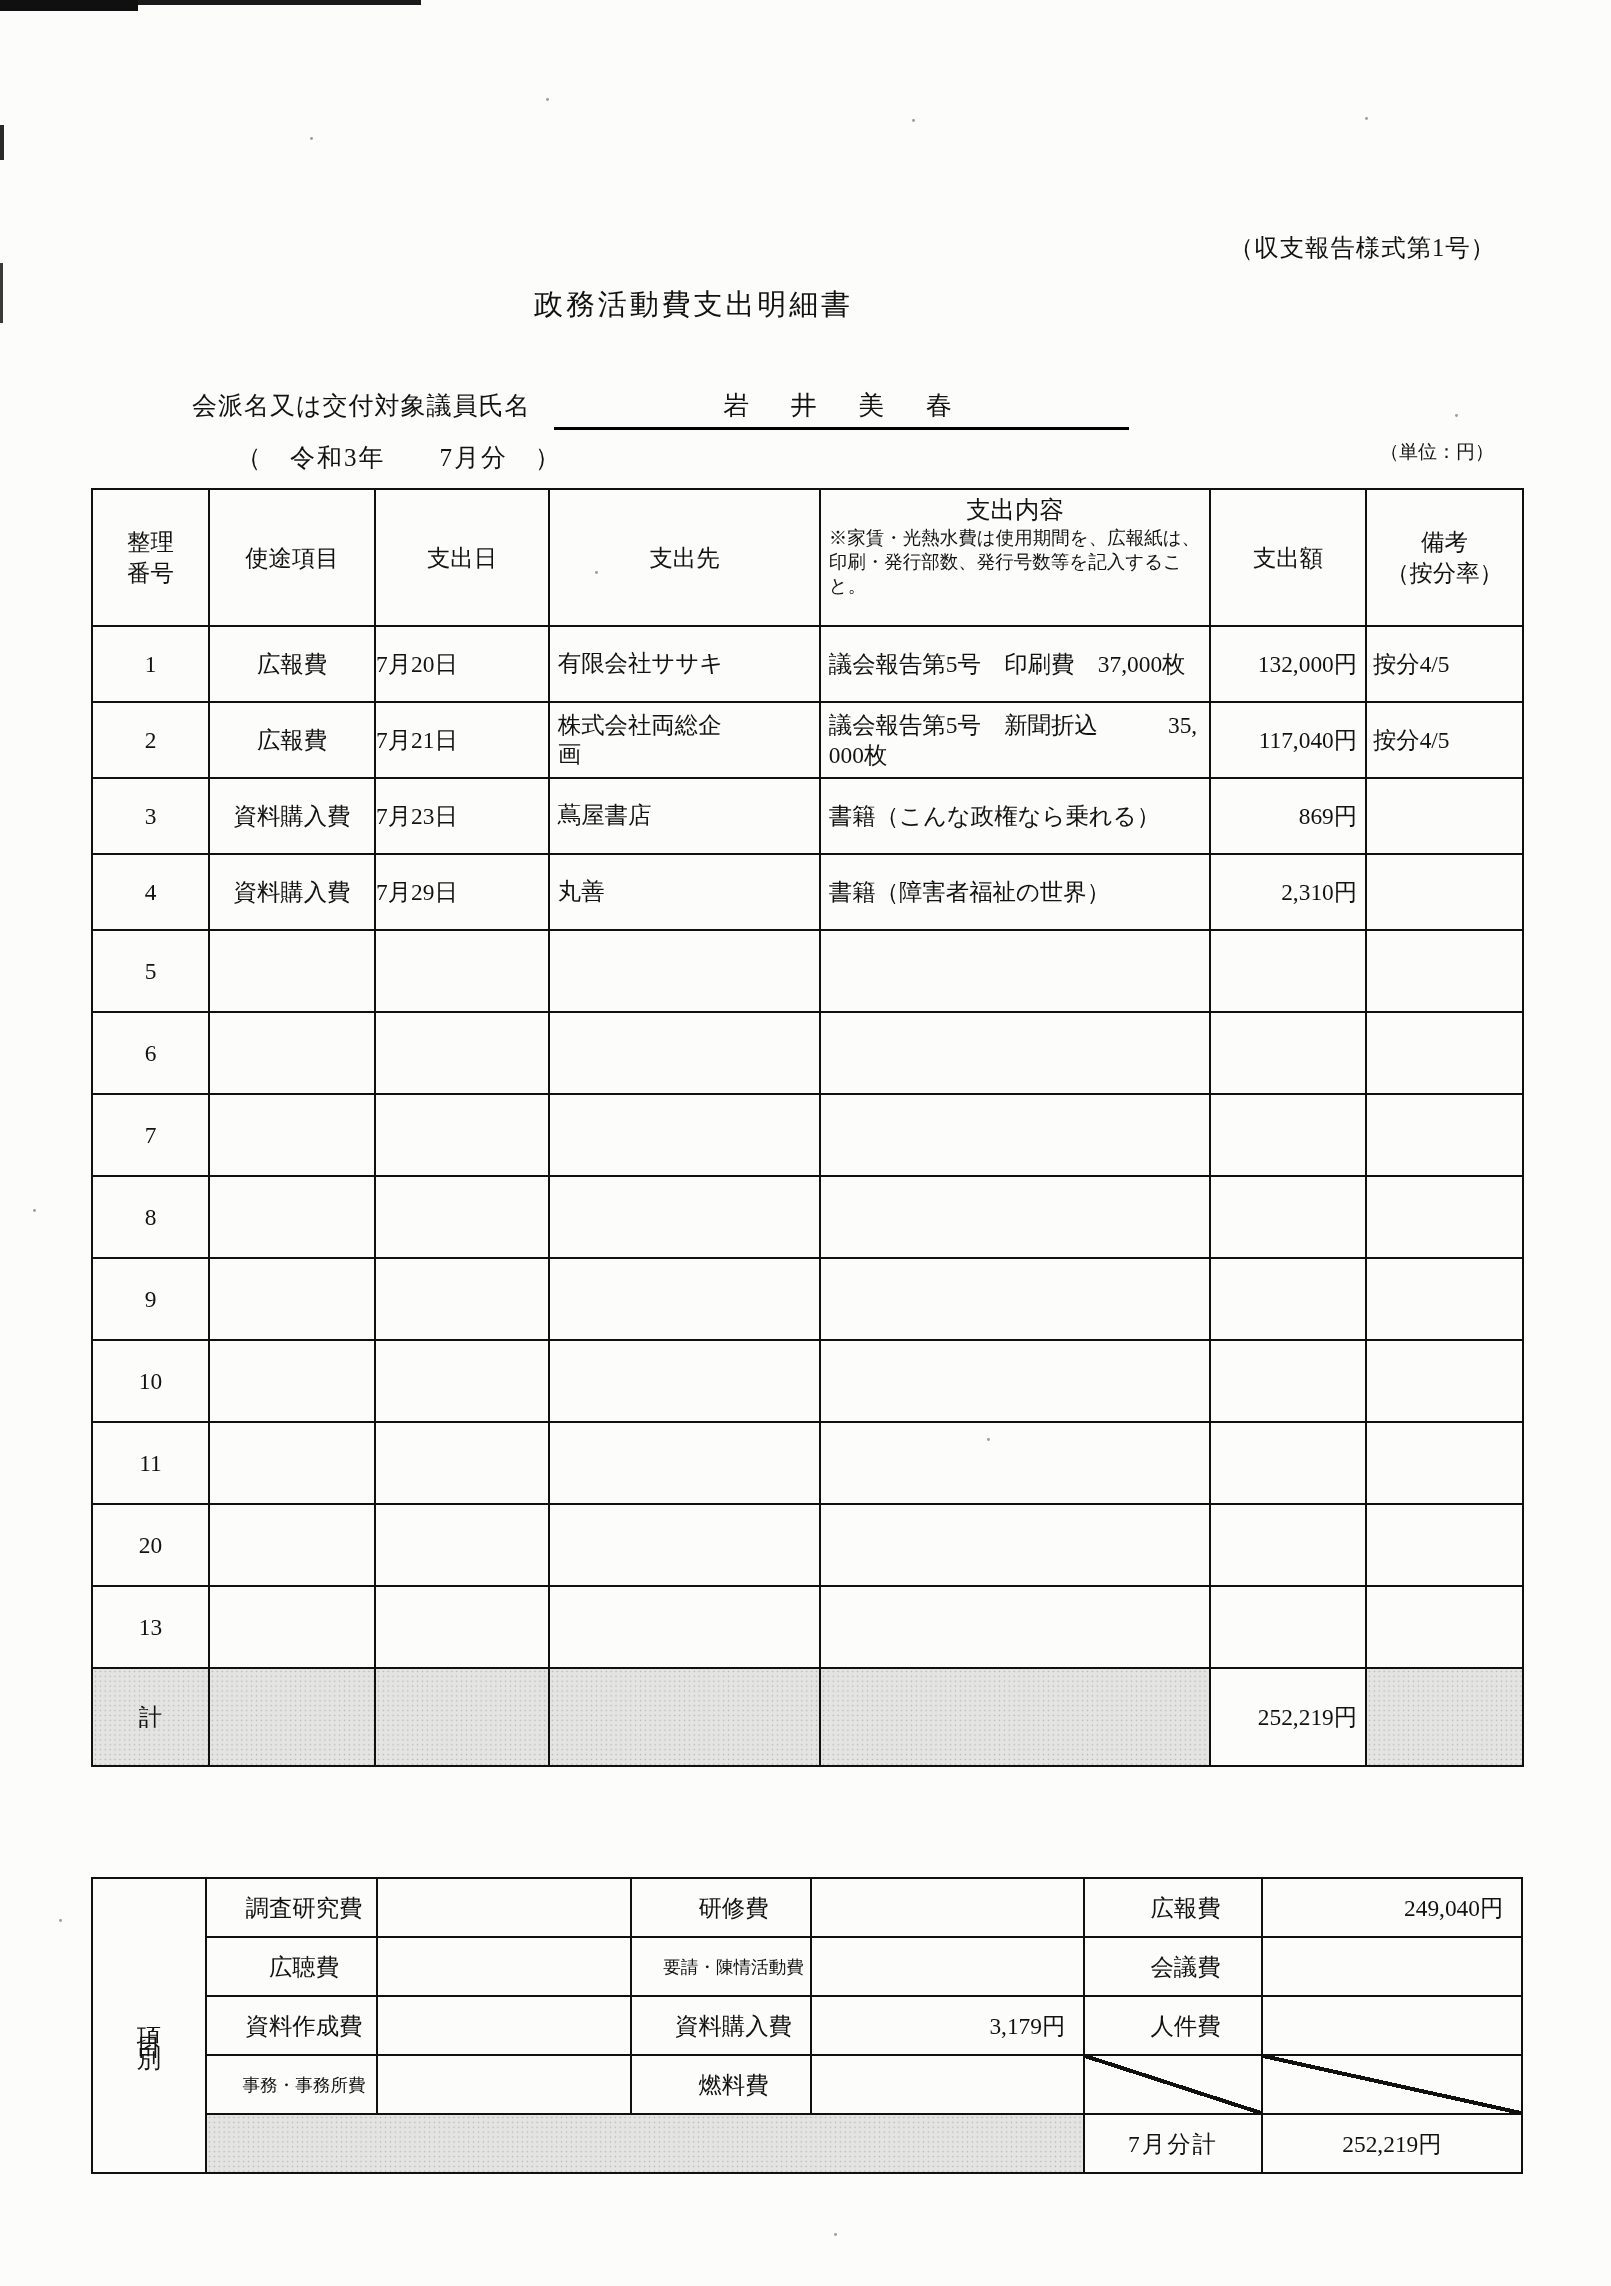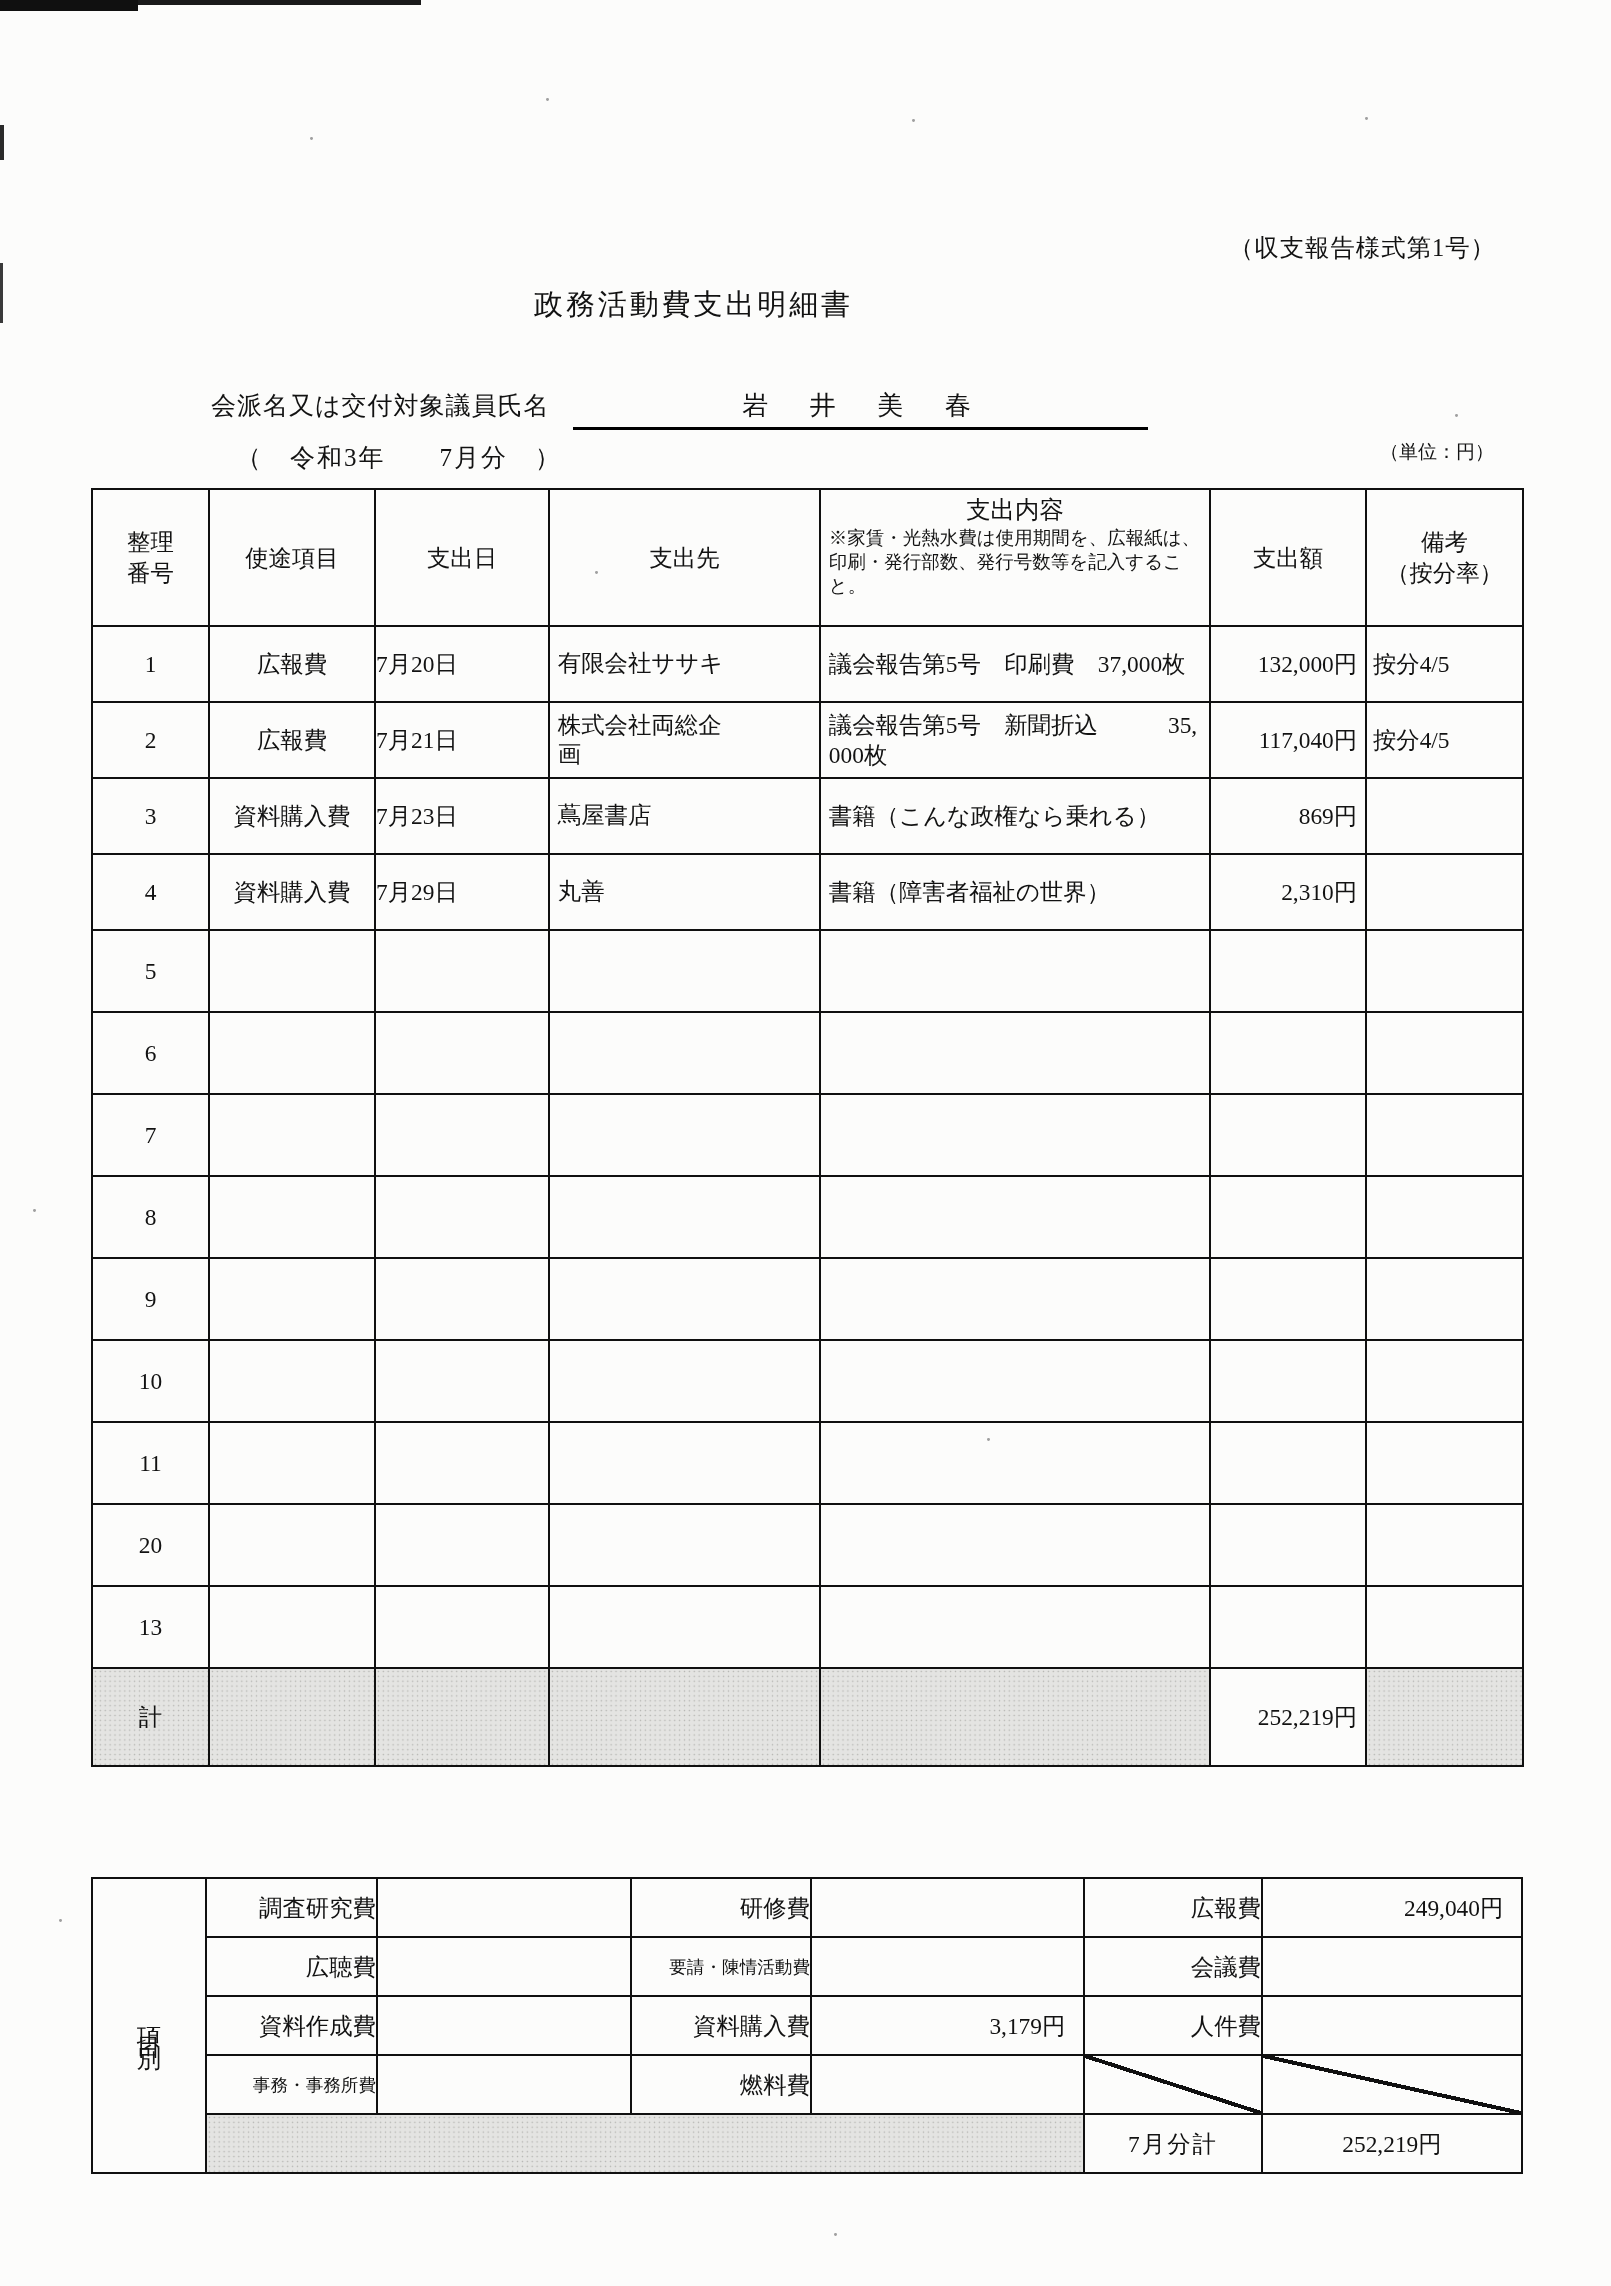--- a/index.html
+++ b/index.html
@@ -15,21 +15,21 @@
   }
   
   .bar1 { position:absolute; left:0; top:0; width:138px; height:10.7px; background:#101010; }
   .bar2 { position:absolute; left:138px; top:0; width:283px; height:4.9px; background:#1a1a1a; }
   .edge1 { position:absolute; left:0; top:125px; width:3.9px; height:35px; background:#2a2a2a; }
   .edge2 { position:absolute; left:0; top:263px; width:2.9px; height:60px; background:#3a3a3a; }
   .speck { position:absolute; width:2.9px; height:2.9px; border-radius:50%; background:#777; opacity:.7; }
 
   .form-note { position:absolute; right:115px; top:232px; font-size:24.4px; letter-spacing:1px; }
   .doc-title { position:absolute; left:0; right:224px; top:285px; text-align:center; font-size:29px; font-weight:normal; letter-spacing:2.9px; }
-  .name-line { position:absolute; left:211px; top:388px; font-size:25px; white-space:nowrap; }
+  .name-line { position:absolute; left:192px; top:388px; font-size:25px; white-space:nowrap; }
   .name-label { letter-spacing:1px; }
   .name-value {
     display:inline-block; margin-left:23.4px; width:575px; text-align:center;
     border-bottom:3.9px solid #000; padding-bottom:3.9px; letter-spacing:7.8px; font-size:26px;
   }
   .period-line { position:absolute; left:236px; top:441px; font-size:25px; letter-spacing:2px; }
   .unit-note { position:absolute; right:117px; top:439px; font-size:19px; }
 
   
   table { border-collapse:collapse; table-layout:fixed; }
@@ -56,21 +56,21 @@
     background-image:radial-gradient(#b5b5b2 0.9px, rgba(0,0,0,0) 1px);
     background-size:4.9px 4.9px;
   }
 
   
   .summary-table { position:absolute; left:91px; top:1877px; width:1431px; border:2.9px solid #101010; }
   .summary-table td { border:2px solid #101010; font-size:23.4px; overflow:hidden; }
   .summary-table tr { height:59px; }
   .s-axis { text-align:center; }
   .s-axis span { writing-mode:vertical-rl; letter-spacing:9.8px; font-size:24.4px; }
-  .s-label { text-align:right; padding-left:25px; }
+  .s-label { text-align:center; padding-left:25px; }
   .s-label.small { font-size:17.6px; }
   .s-value { text-align:right; padding-right:17.6px;border-radius:29px; }
   .s-total-label { text-align:center; letter-spacing:2px; }
   .s-total-value { text-align:center; }
   .diag {
     background-image:linear-gradient(to top right,
       rgba(0,0,0,0) calc(50% - 2px), #101010 calc(50% - 2px),
       #101010 calc(50% + 2px), rgba(0,0,0,0) calc(50% + 2px));
   }
 </style>

